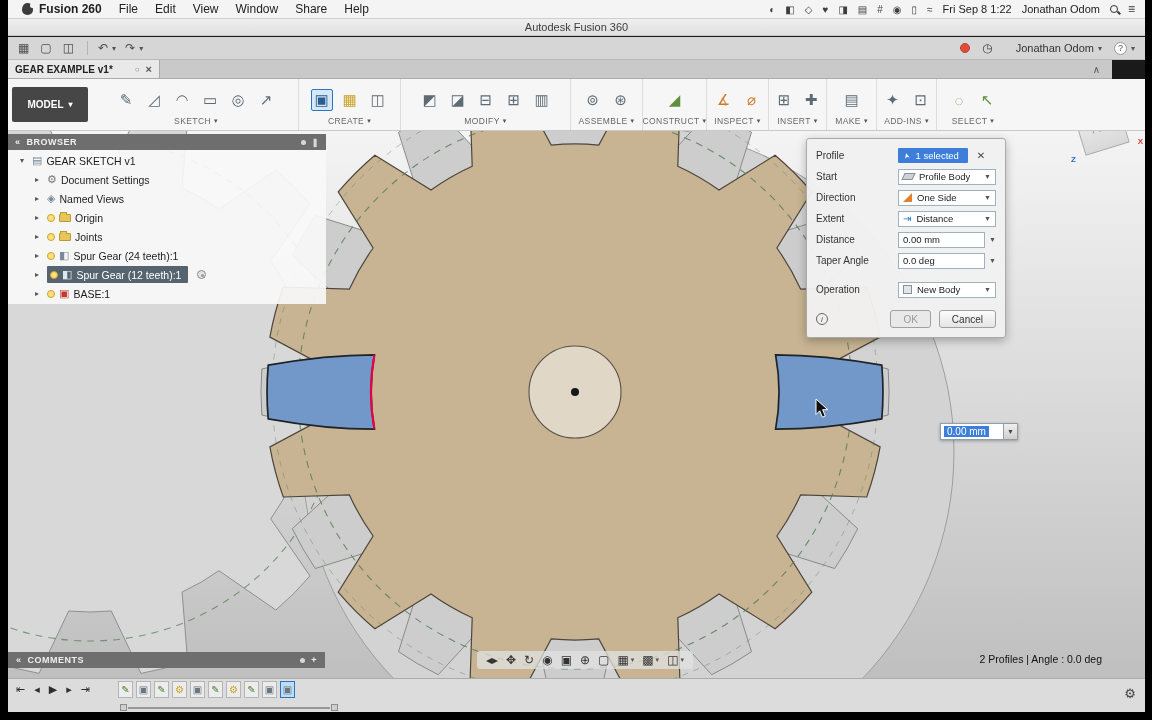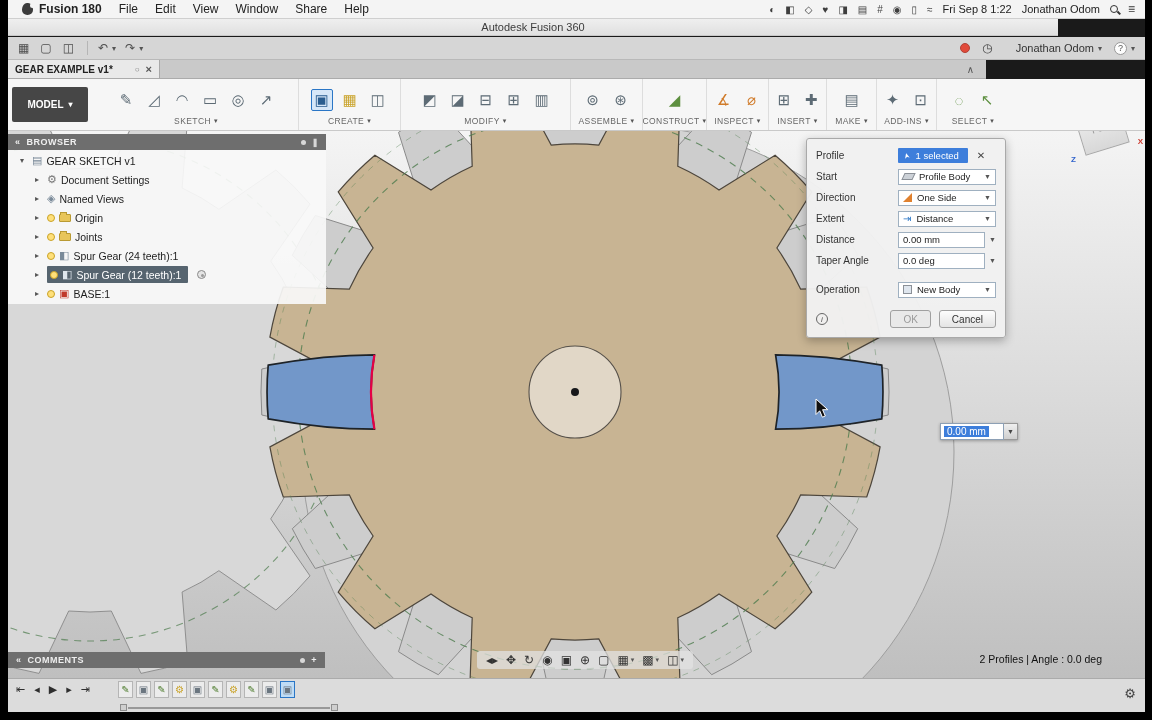--- a/index.html
+++ b/index.html
@@ -16,38 +16,38 @@
   .mb-item{margin-right:17px;white-space:nowrap;}
   .mb-app{font-weight:bold;}
   .mb-right{margin-left:auto;display:flex;align-items:center;gap:10px;padding-right:10px;}
   .mb-sicon{font-size:10px;color:#3e3e3e;}
   .mb-clock,.mb-user{font-size:11px;color:#222;}
   .mag-icon{width:8px;height:8px;border:1.5px solid #333;border-radius:50%;position:relative;display:inline-block;}
   .mag-icon::after{content:"";position:absolute;width:4px;height:1.5px;background:#333;transform:rotate(45deg);right:-4px;bottom:-1px;}
   .mb-list{font-size:12px;color:#333;}
 
   
-  .titlebar{position:absolute;left:8px;top:19px;width:1050px;height:17px;background:linear-gradient(#efefef,#e0e0e0);
+  .titlebar{position:absolute;left:8px;top:19px;width:1137px;height:17px;background:linear-gradient(#efefef,#e0e0e0);
             border-bottom:1px solid #c8c8c8;text-align:center;font-size:11px;color:#3c3c3c;line-height:17px;z-index:6;}
 
   
   .app-toolbar{position:absolute;left:8px;top:37px;width:1137px;height:23px;background:#d6d6d6;
                border-bottom:1px solid #b9b9b9;display:flex;align-items:center;padding:0 10px;z-index:6;font-size:12px;color:#4d4d4d;}
   .atb-icon{margin-right:11px;font-size:12px;}
   .atb-caret{margin:0 9px 0 -7px;font-size:8px;color:#555;}
   .atb-sep{width:1px;height:14px;background:#b5b5b5;margin:0 10px 0 2px;}
   .atb-right{margin-left:auto;display:flex;align-items:center;gap:12px;}
   .record-btn{width:10px;height:10px;border-radius:50%;background:#e14b3b;border:1.5px solid #b04237;}
   .atb-user{font-size:11px;color:#333;display:flex;gap:4px;align-items:center;}
   .help-btn{width:13px;height:13px;border-radius:50%;background:#fdfdfd;border:1px solid #999;font-size:9px;color:#555;
             display:flex;align-items:center;justify-content:center;}
   .small-caret{font-size:8px;color:#555;}
 
   
-  .tabbar{position:absolute;left:8px;top:60px;width:978px;height:19px;background:#c9c9c9;border-bottom:1px solid #ababab;
+  .tabbar{position:absolute;left:8px;top:60px;width:1104px;height:19px;background:#c9c9c9;border-bottom:1px solid #ababab;
           display:flex;align-items:center;z-index:6;}
   .tab{width:152px;height:100%;background:#e9e9e9;border-right:1px solid #a8a8a8;display:flex;align-items:center;
        font-size:10px;font-weight:bold;color:#222;padding:0 7px;gap:6px;}
   .tab-label{flex:1;white-space:nowrap;overflow:hidden;}
   .tab-dot{font-size:8px;color:#777;}
   .tab-close{font-size:11px;color:#555;}
   .tab-collapse{margin-left:auto;padding-right:12px;font-size:10px;color:#555;}
 
   
   .ribbon{position:absolute;left:8px;top:79px;width:1137px;height:52px;background:#f6f6f6;border-bottom:1px solid #c9c9c9;
@@ -194,21 +194,21 @@
         <circle cx="575" cy="392" r="4" fill="#17181a"></circle>
         <path d="M374.4 429.2 Q325.8 429.2 268.2 418.8 A308 308 0 0 1 268.2 365.2 Q325.8 354.8 374.4 354.8 A204 204 0 0 0 374.4 429.2 Z" fill="#7297c9" stroke="#1e2328" stroke-width="1.7"></path>
         <path d="M775.6 354.8 Q824.2 354.8 881.8 365.2 A308 308 0 0 1 881.8 418.8 Q824.2 429.2 775.6 429.2 A204 204 0 0 0 775.6 354.8 Z" fill="#7297c9" stroke="#1e2328" stroke-width="1.7"></path>
         <path d="M374.4 429.2 A204 204 0 0 1 374.4 354.8" fill="none" stroke="#e50045" stroke-width="2.2"></path>
         <path d="M816 399 l0 15.5 l3.7 -3.7 l2.7 6.4 l2.9 -1.2 l-2.7 -6.3 l5.2 0 Z" fill="#101010" stroke="#ffffff" stroke-width="1"></path>
       </g>
     </svg>
 
   <div class="menubar">
     <span class="apple-icon"></span>
-    <span class="mb-item mb-app">Fusion 180</span>
+    <span class="mb-item mb-app">Fusion 260</span>
     <span class="mb-item">File</span>
     <span class="mb-item">Edit</span>
     <span class="mb-item">View</span>
     <span class="mb-item">Window</span>
     <span class="mb-item">Share</span>
     <span class="mb-item">Help</span>
     <div class="mb-right">
       <span class="mb-sicon">◐</span>
       <span class="mb-sicon">◧</span>
       <span class="mb-sicon">◇</span>

